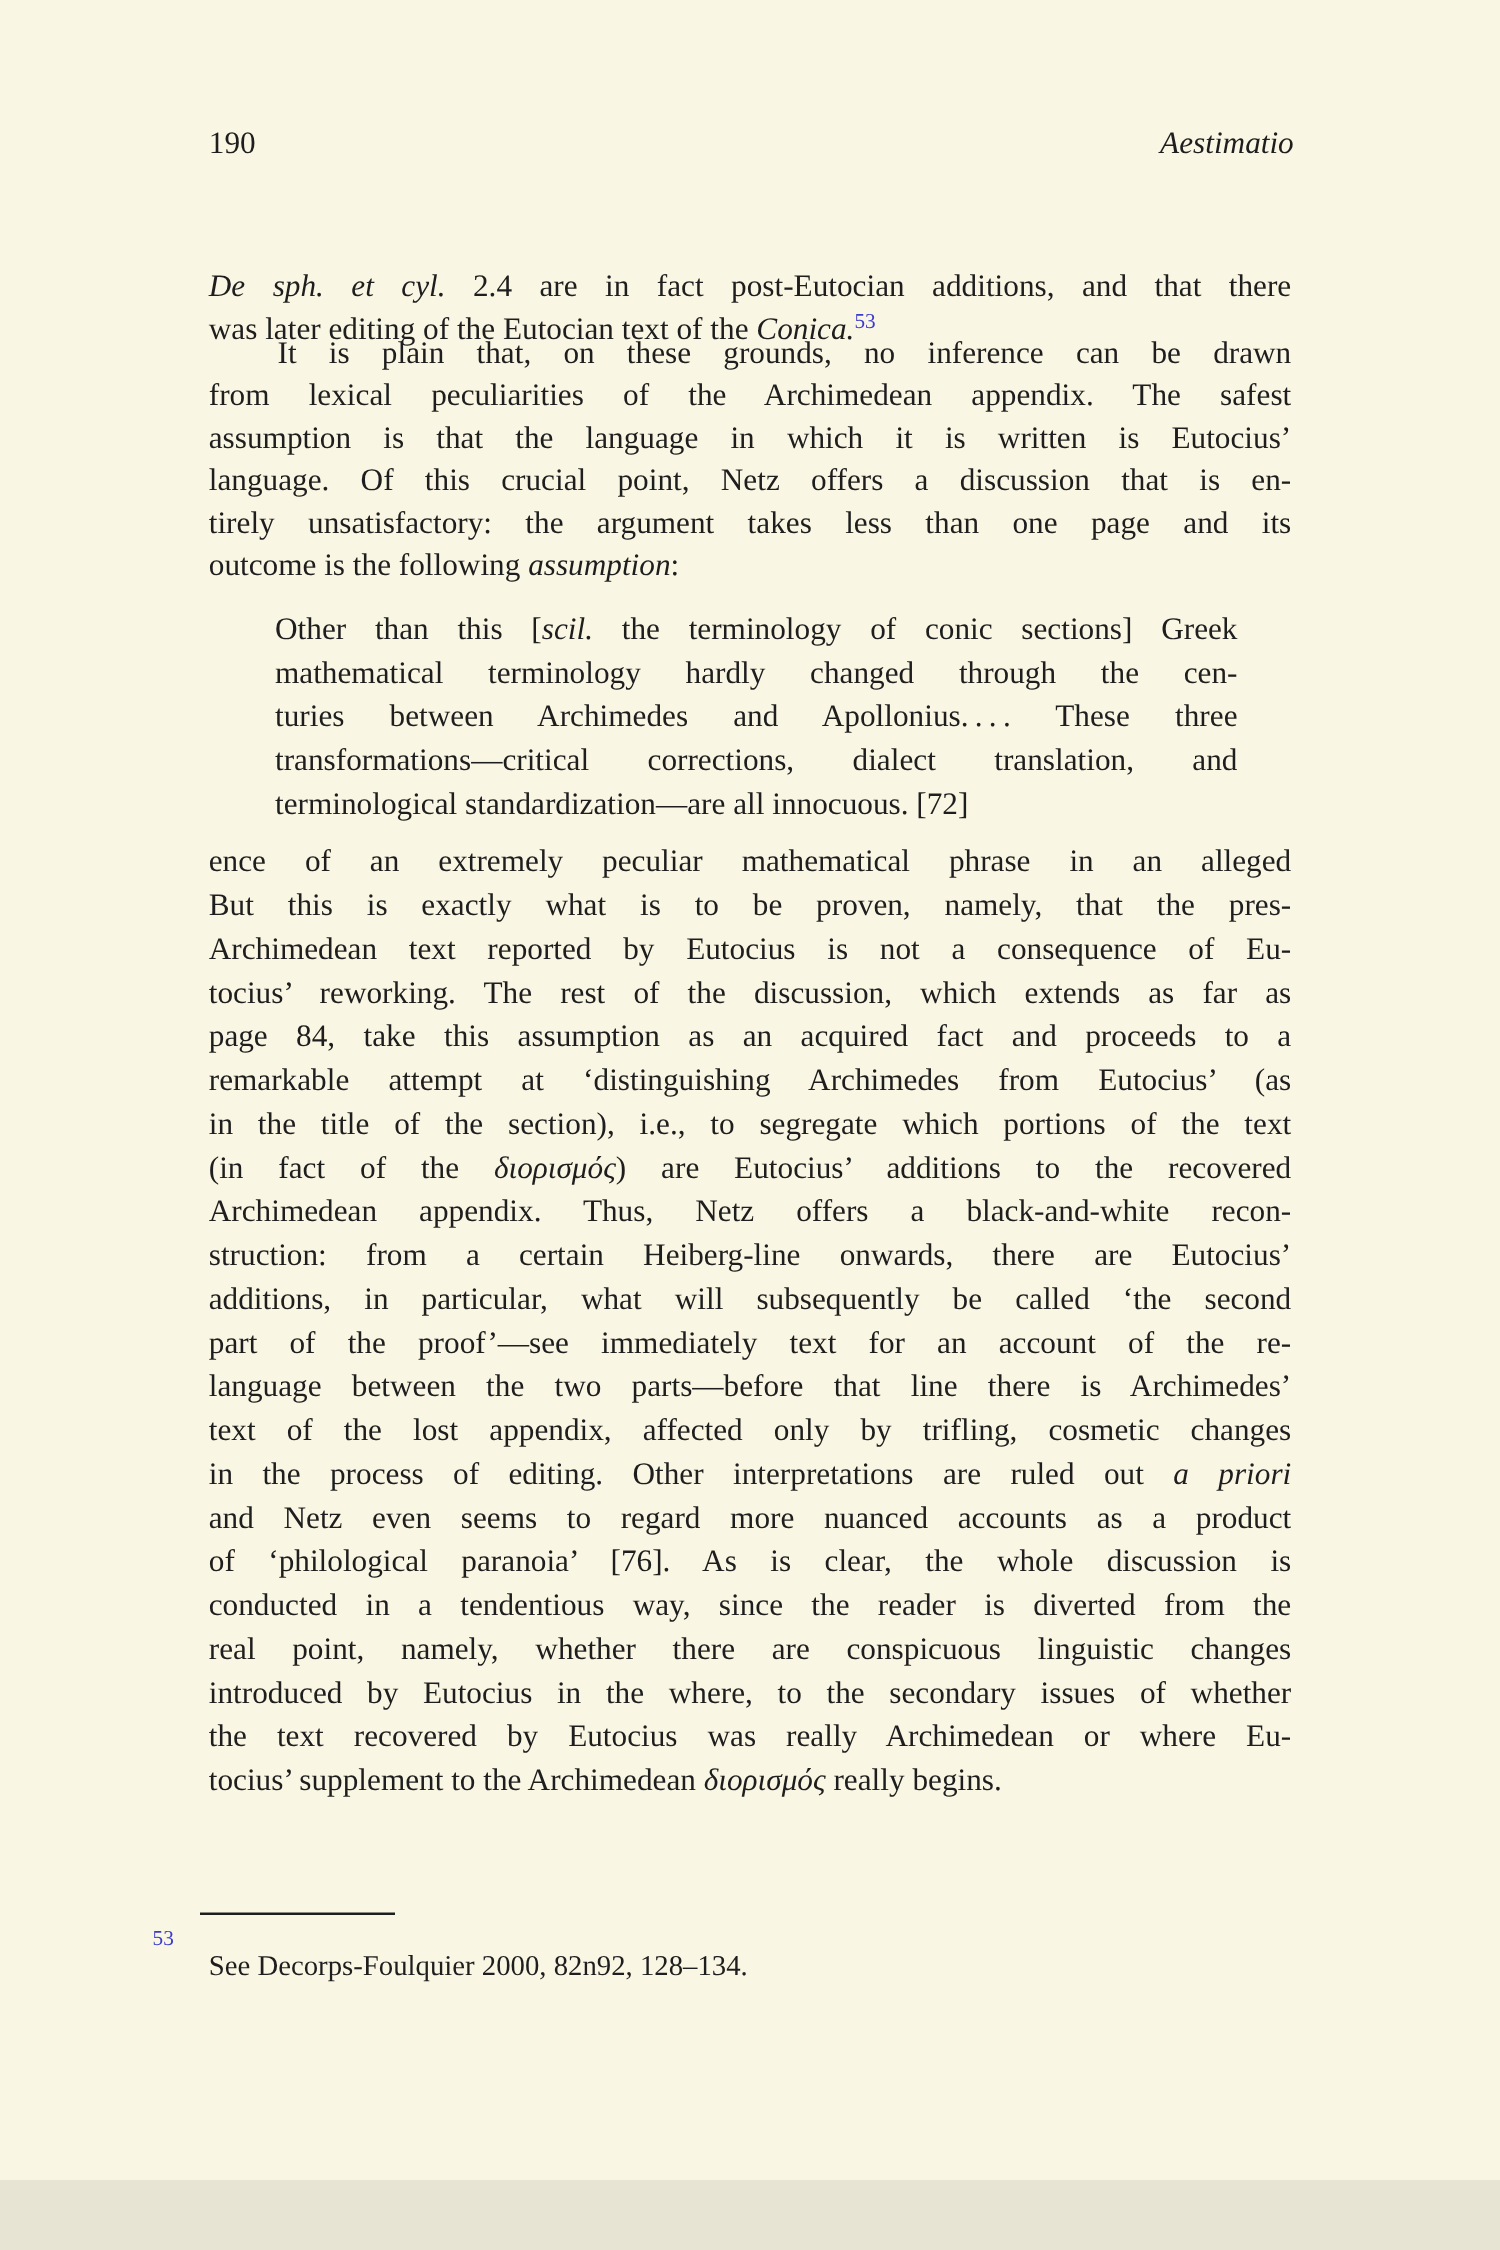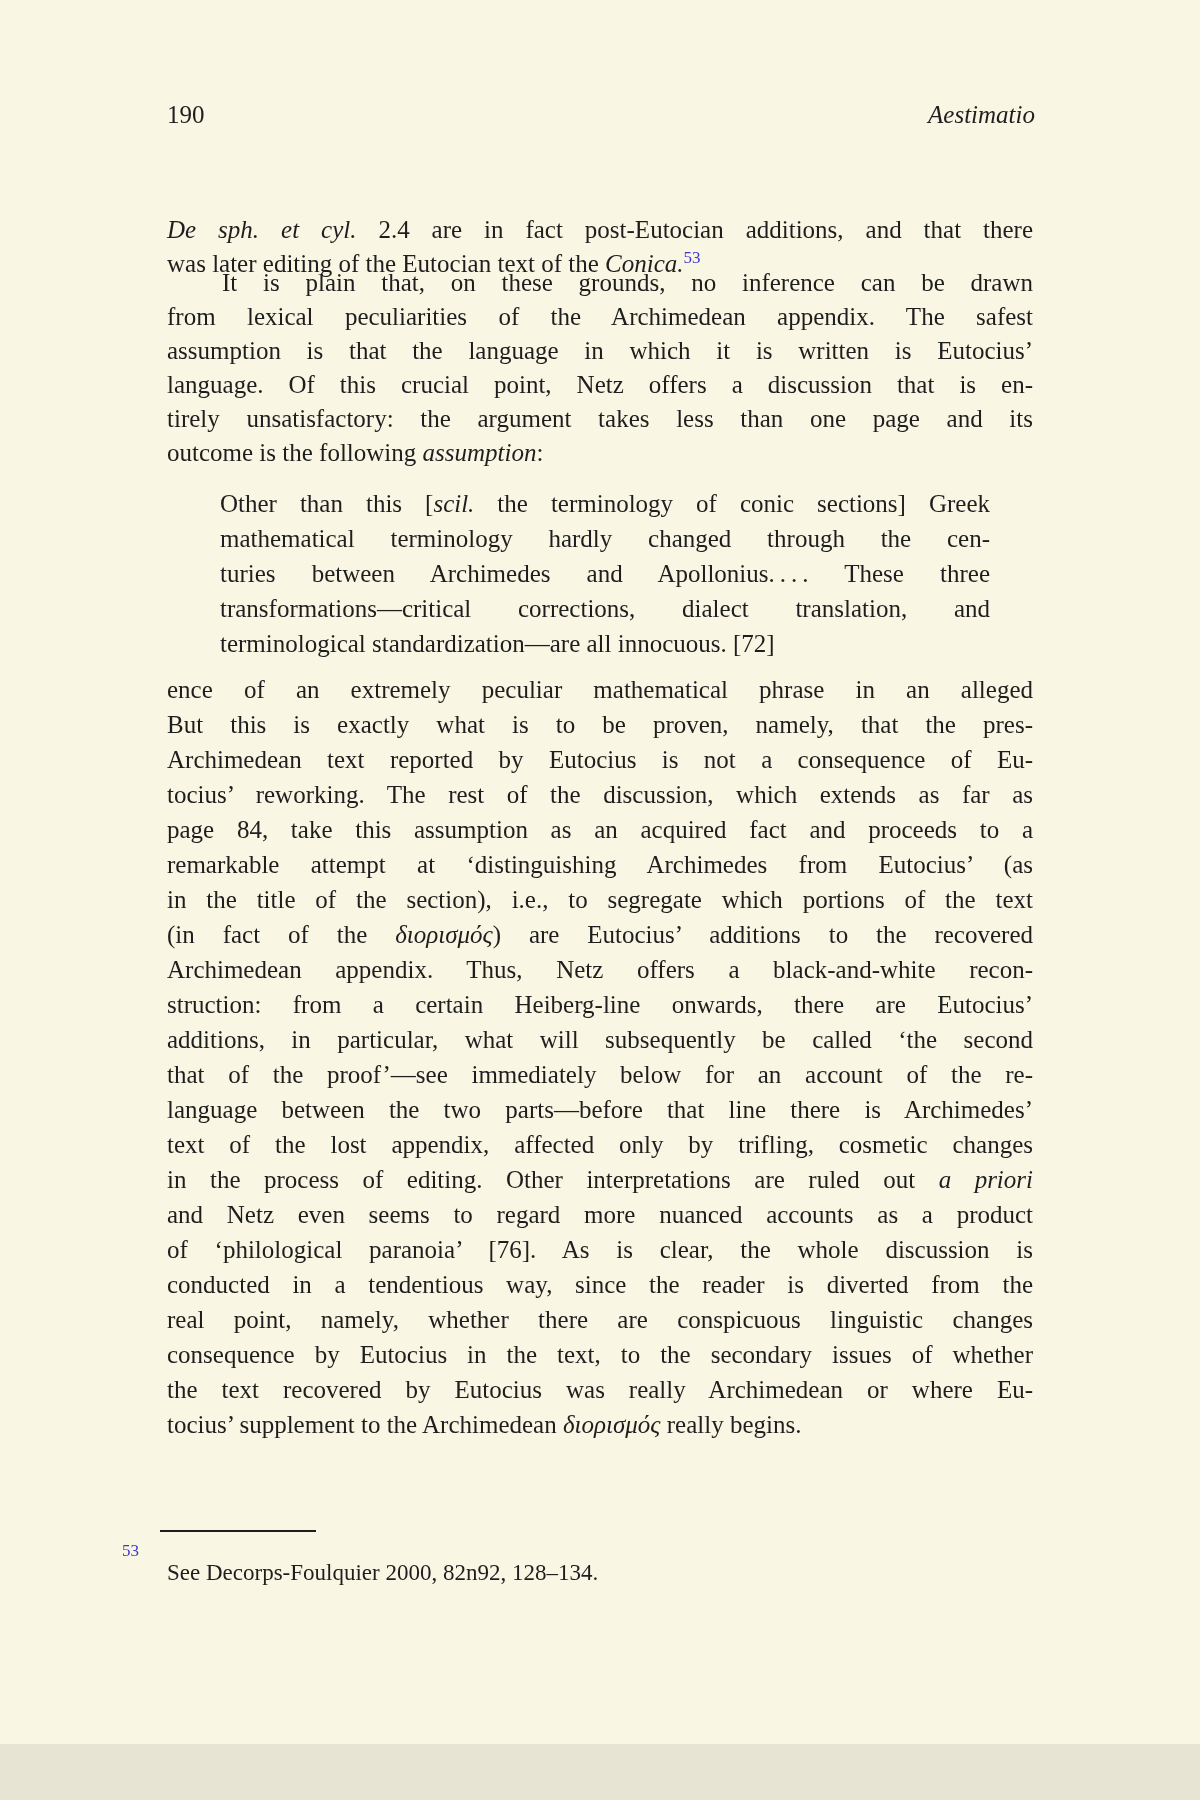--- a/index.html
+++ b/index.html
@@ -82,29 +82,29 @@
       <div class="line j">But this is exactly what is to be proven, namely, that the pres-</div>
       <div class="line j">Archimedean text reported by Eutocius is not a consequence of Eu-</div>
       <div class="line j">tocius’ reworking.  The rest of the discussion, which extends as far as</div>
       <div class="line j">page 84, take this assumption as an acquired fact and proceeds to a</div>
       <div class="line j">remarkable attempt at ‘distinguishing Archimedes from Eutocius’ (as</div>
       <div class="line j">in the title of the section), i.e., to segregate which portions of the text</div>
       <div class="line j">(in fact of the <span class="it">διορισμός</span>) are Eutocius’ additions to the recovered</div>
       <div class="line j">Archimedean appendix.  Thus, Netz offers a black-and-white recon-</div>
       <div class="line j">struction:  from a certain Heiberg-line onwards, there are Eutocius’</div>
       <div class="line j">additions, in particular, what will subsequently be called ‘the second</div>
-      <div class="line j">that of the proof’—see immediately below for an account of the re-</div>
+      <div class="line j">part of the proof’—see immediately text for an account of the re-</div>
       <div class="line j">language between the two parts—before that line there is Archimedes’</div>
       <div class="line j">text of the lost appendix, affected only by trifling, cosmetic changes</div>
       <div class="line j">in the process of editing.  Other interpretations are ruled out <span class="it">a priori</span></div>
       <div class="line j">and Netz even seems to regard more nuanced accounts as a product</div>
       <div class="line j">of ‘philological paranoia’ [76].  As is clear, the whole discussion is</div>
       <div class="line j">conducted in a tendentious way, since the reader is diverted from the</div>
       <div class="line j">real point, namely, whether there are conspicuous linguistic changes</div>
-      <div class="line j">consequence by Eutocius in the text, to the secondary issues of whether</div>
+      <div class="line j">introduced by Eutocius in the where, to the secondary issues of whether</div>
       <div class="line j">the text recovered by Eutocius was really Archimedean or where Eu-</div>
       <div class="line">tocius’ supplement to the Archimedean <span class="it">διορισμός</span> really begins.</div>
     </div>
 
   <div class="fnrule"></div>
 
   <span class="fnmark">53</span>
 
   <div class="fntext">See Decorps-Foulquier 2000, 82n92, 128–134.</div>
 

